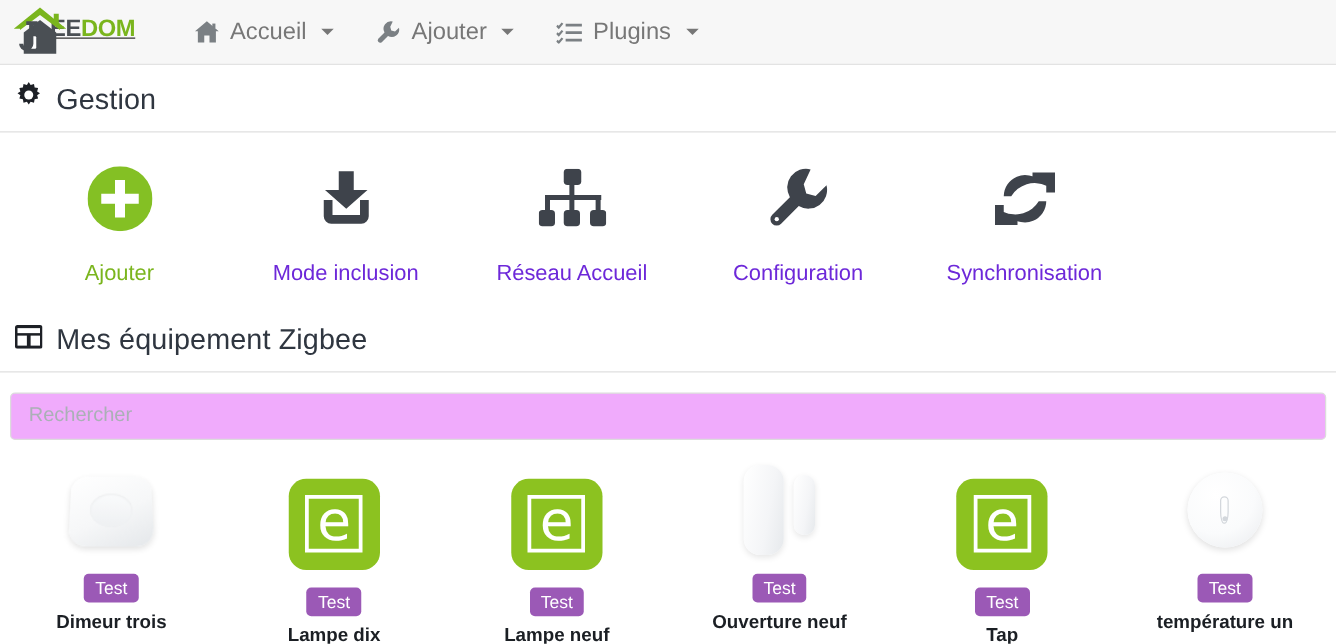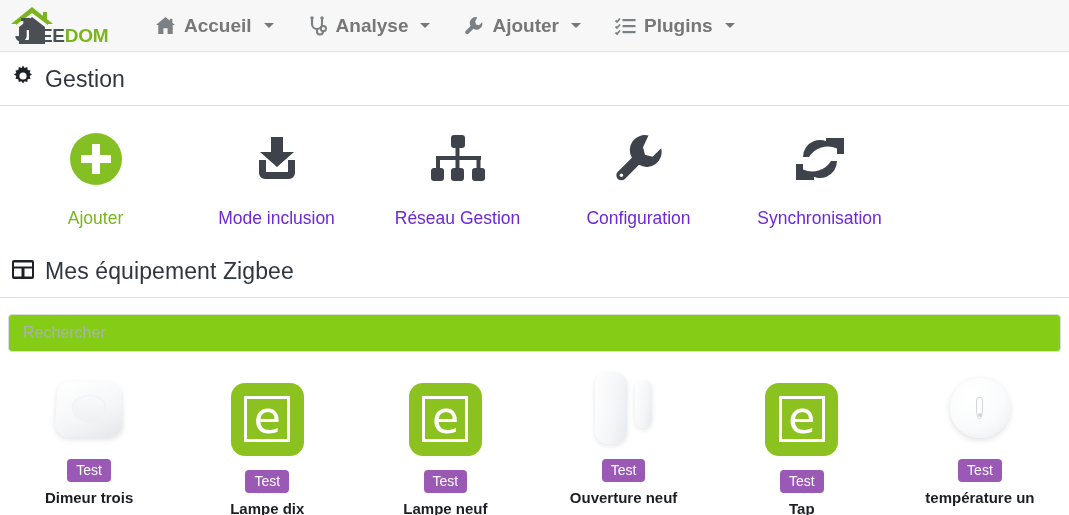--- a/index.html
+++ b/index.html
@@ -18,25 +18,26 @@
     height: 52px;
     background: #f7f7f7;
     border-bottom: 1px solid #e3e3e3;
     display: flex;
     align-items: center;
     padding-left: 6px;
   }
 
   .brand {
     display: flex;
-    align-items: flex-end;
+    align-items: center;
     width: 112px;
     height: 46px;
     position: relative;
     padding-left: 4px;
+    text-decoration: underline;
   }
   .brand-mark {
     position: relative;
     width: 46px;
     height: 44px;
     flex: 0 0 46px;
   }
   .brand-text {
     font-size: 19px;
     font-weight: bold;
@@ -57,21 +58,20 @@
   .nav-item {
     display: flex;
     align-items: center;
     gap: 8px;
     padding: 0 17px;
     height: 52px;
     color: #777777;
     font-size: 19px;
     cursor: pointer;
     white-space: nowrap;
-    font-weight: bold;
   }
   .nav-item .glyph { display: inline-flex; align-items: center; }
   .caret {
     width: 0; height: 0;
     border-left: 5px solid transparent;
     border-right: 5px solid transparent;
     border-top: 5px solid #777777;
     margin-left: 4px;
   }
 
@@ -120,21 +120,21 @@
   .search-wrap { padding: 16px 8px 10px 8px; }
   .search-input {
     width: 100%;
     height: 38px;
     border: 1px solid #dcdcdc;
     border-radius: 4px;
     padding: 0 14px;
     font-size: 16px;
     font-family: "Liberation Sans", sans-serif;
     color: #555;
-    background: #84cc16;
+    background: #f0abfc;
     outline: none;
   }
   .search-input::placeholder { color: #aab0b6; }
 
   
   .devices {
     display: flex;
     padding: 8px 0 0 0;
   }
   .device {
@@ -278,33 +278,20 @@
       <span class="glyph">
         <svg width="21" height="19" viewBox="0 0 22 20">
             <path d="M11 1 L21 9.5 L18.6 9.5 L18.6 19 L13.2 19 L13.2 13 L8.8 13 L8.8 19 L3.4 19 L3.4 9.5 L1 9.5 Z" fill="#7b8084"></path>
             <rect x="15.6" y="3" width="2.6" height="4" fill="#7b8084"></rect>
           </svg>
       </span>
       <span>Accueil</span>
       <span class="caret"></span>
     </div>
 
-    <div class="nav-item">
-      <span class="glyph">
-        <svg width="20" height="20" viewBox="0 0 20 20">
-            <path d="M4 2 v6 a5 5 0 0 0 10 0 V2" fill="none" stroke="#7b8084" stroke-width="2.1"></path>
-            <circle cx="4" cy="2" r="1.7" fill="#7b8084"></circle>
-            <circle cx="14" cy="2" r="1.7" fill="#7b8084"></circle>
-            <path d="M9 13 v2.5 a3 3 0 0 0 6 0 v-1" fill="none" stroke="#7b8084" stroke-width="2.1"></path>
-            <circle cx="15.4" cy="12.6" r="2.6" fill="none" stroke="#7b8084" stroke-width="2"></circle>
-          </svg>
-      </span>
-      <span>Analyse</span>
-      <span class="caret"></span>
-    </div>
 
     <div class="nav-item">
       <span class="glyph">
         <svg width="20" height="20" viewBox="0 0 20 20">
             <path d="M13.2 1.2 a6 6 0 0 0 -6.6 8.8 L1.6 15 a2 2 0 0 0 2.8 2.8 l5 -5 a6 6 0 0 0 8.8 -6.6 L15 9.2 L12 8.4 L11.2 5.4 Z" fill="#7b8084"></path>
           </svg>
       </span>
       <span>Ajouter</span>
       <span class="caret"></span>
     </div>
@@ -366,21 +353,21 @@
         <rect x="0" y="33" width="13" height="13" rx="3" fill="#3e434b"></rect>
         <rect x="20" y="33" width="13" height="13" rx="3" fill="#3e434b"></rect>
         <rect x="41" y="33" width="13" height="13" rx="3" fill="#3e434b"></rect>
         <rect x="24.5" y="13" width="4" height="9" fill="#3e434b"></rect>
         <rect x="5" y="21" width="45" height="4" fill="#3e434b"></rect>
         <rect x="5" y="21" width="4" height="12" fill="#3e434b"></rect>
         <rect x="24.5" y="21" width="4" height="12" fill="#3e434b"></rect>
         <rect x="45.5" y="21" width="4" height="12" fill="#3e434b"></rect>
       </svg>
     </span>
-    <span class="action-label">Réseau Gestion</span>
+    <span class="action-label">Réseau Accueil</span>
   </a>
 
   <a class="action">
     <span class="action-icon">
       <svg width="50" height="50" viewBox="0 0 50 50">
           <path d="M34.5 1.5 a15 15 0 0 0 -16.6 22.2 L3.8 37.8 a5 5 0 0 0 7.1 7.1 l14.1 -14.1 a15 15 0 0 0 22.2 -16.6 L38.5 22.8 L31 20.8 L29 13.3 Z" fill="#3e434b"></path>
           <circle cx="7.4" cy="41.3" r="1.7" fill="#ffffff"></circle>
         </svg>
     </span>
     <span class="action-label">Configuration</span>

